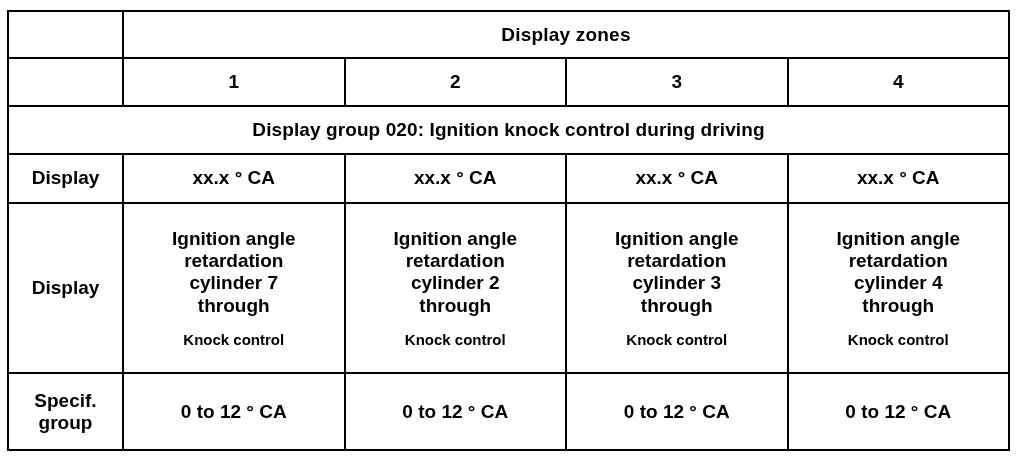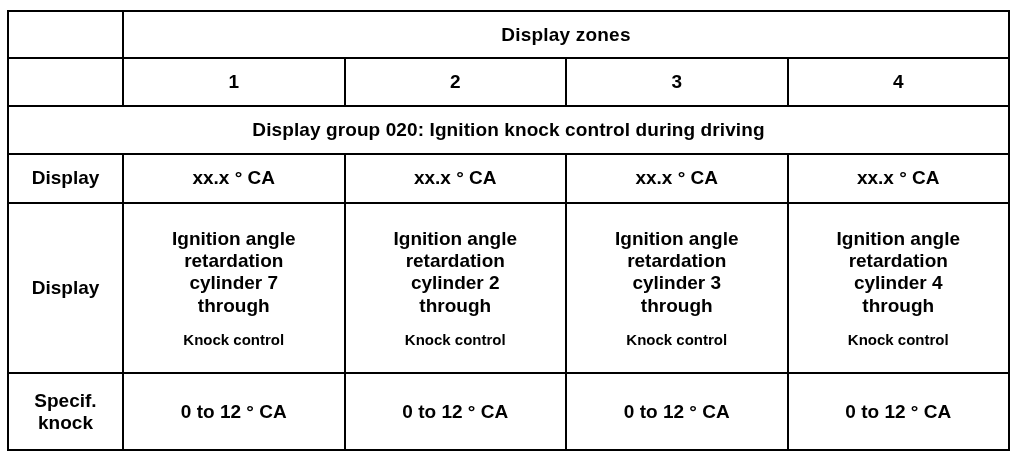--- a/index.html
+++ b/index.html
@@ -214,21 +214,21 @@
             <div class="desc-lines">cylinder 4</div>
             <div class="desc-lines">through</div>
             <div class="desc-gap"></div>
             <div class="desc-knock">Knock control</div>
           </td>
         </tr>
 
         <tr class="r-specif">
           <td class="label-cell specif-label">
             <div>Specif.</div>
-            <div>knock</div>
+            <div>group</div>
           </td>
           <td class="specif-cell nowrap">0 to 12 ° CA</td>
           <td class="specif-cell nowrap">0 to 12 ° CA</td>
           <td class="specif-cell nowrap">0 to 12 ° CA</td>
           <td class="specif-cell nowrap">0 to 12 ° CA</td>
         </tr>
 
 
       </tbody>
     </table>

